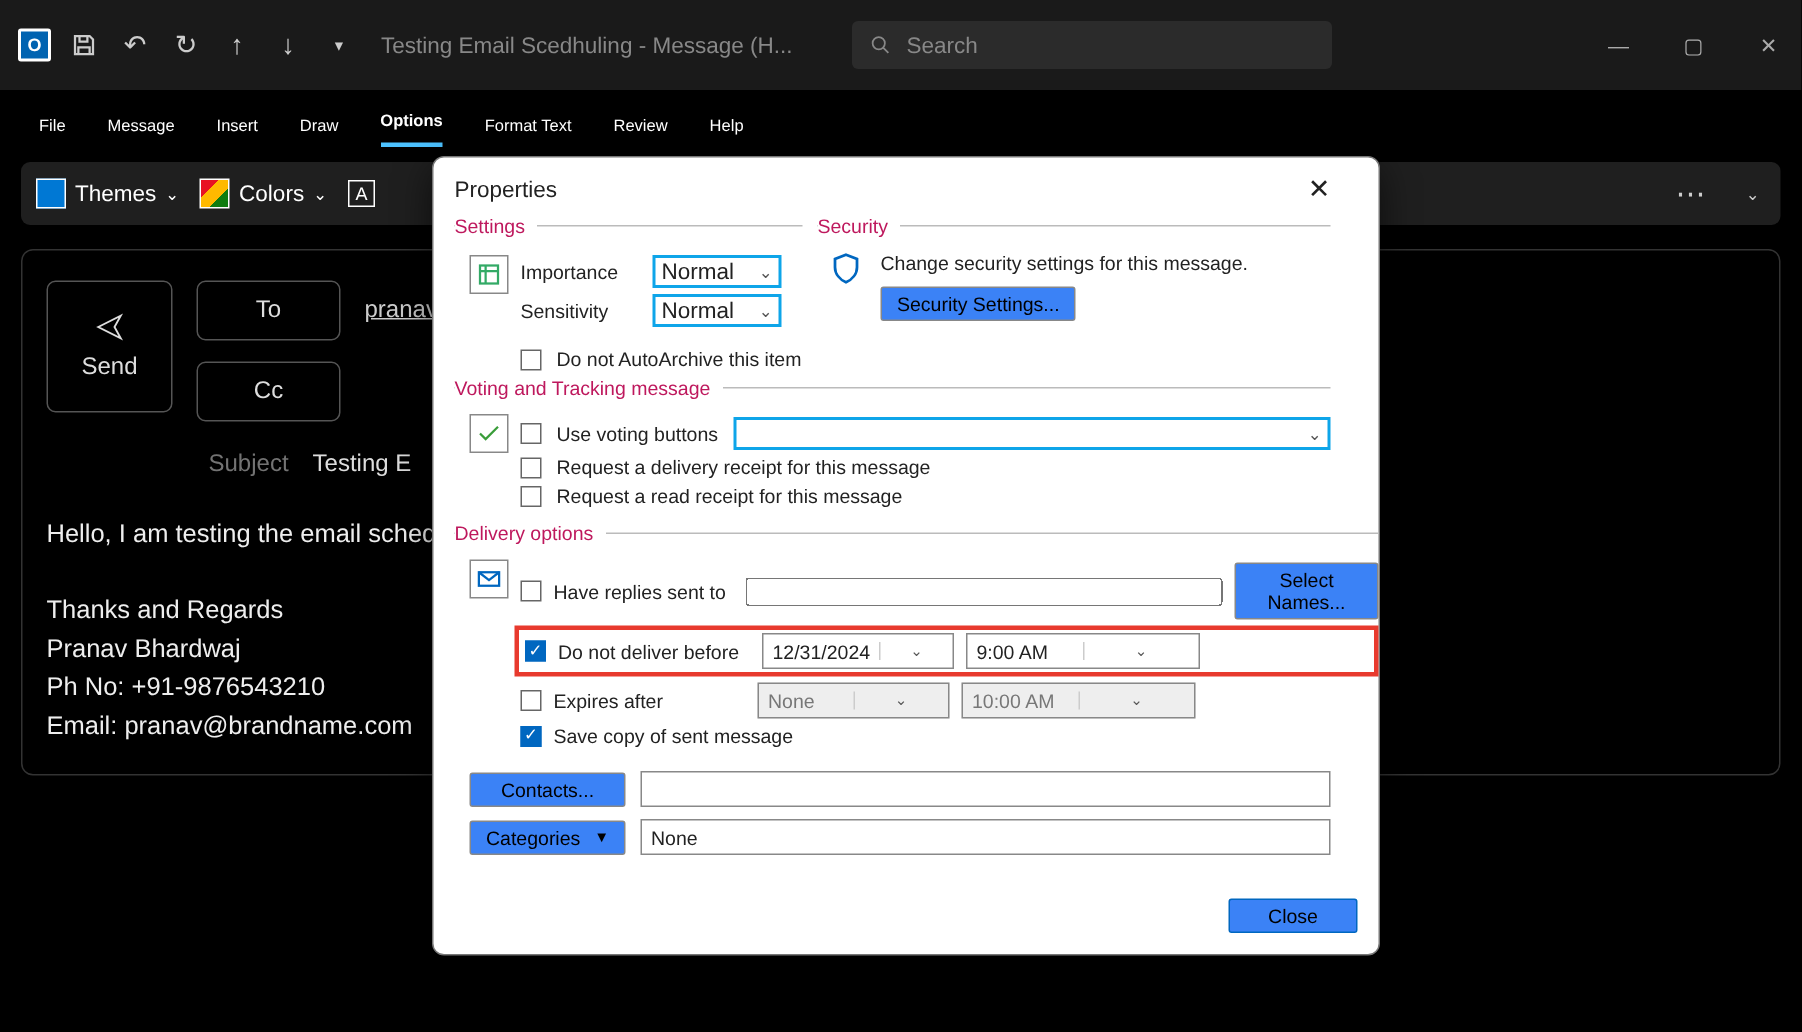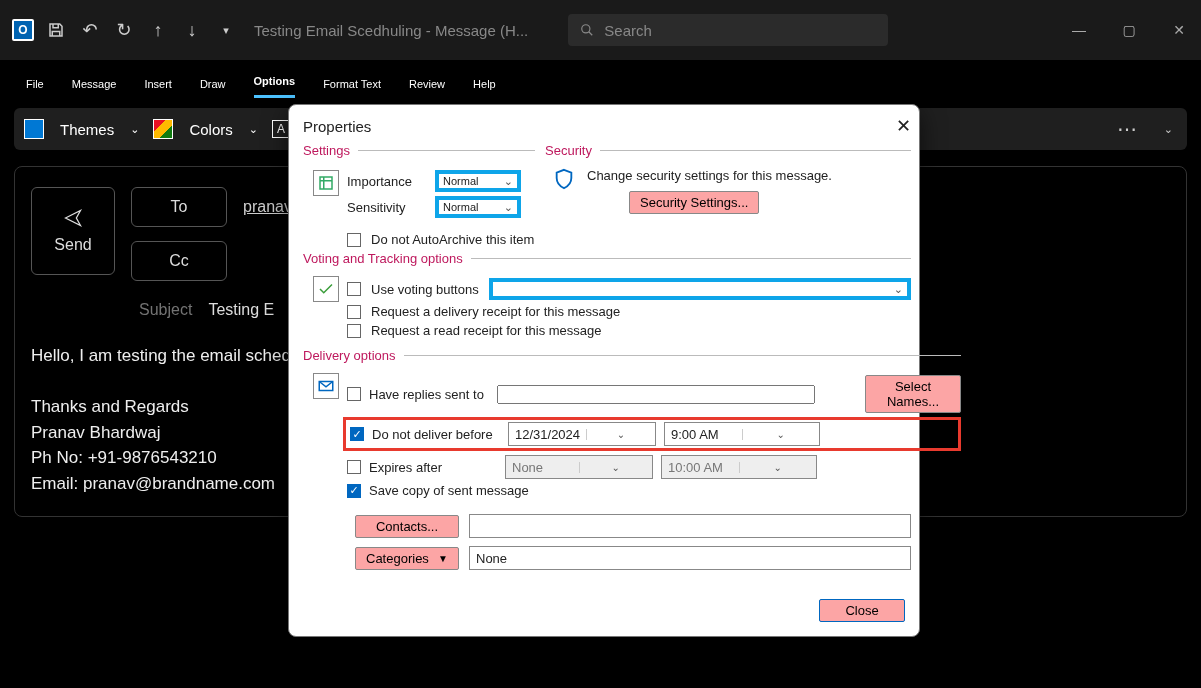--- a/index.html
+++ b/index.html
@@ -15,60 +15,60 @@
   .winctrl { margin-left:auto; display:flex; gap:30px; color:#aaa; font-size:14px;}
   .winctrl span { width:20px; text-align:center; }
 
   
   .menubar { height: 38px; background:#000; display:flex; align-items:flex-end; gap:28px; padding:0 20px 0 26px; color:#fff; font-size:11px; }
   .menubar .tab { padding-bottom:8px; cursor:pointer; }
   .menubar .tab.active { border-bottom:3px solid #4cc2ff; font-weight:600;}
 
   
   .ribbon { margin:10px 14px 0 14px; height:42px; background:#1f1f1f; border-radius:6px; display:flex; align-items:center; padding:0 10px; gap:14px; color:#fff; font-size:15px; position:relative;}
-  .ribbon .chip { display:flex; align-items:center; gap:16px; }
+  .ribbon .chip { display:flex; align-items:center; gap:6px; }
   .sq { width:20px; height:20px; background:#0078d4; border:1px solid #fff;}
   .sq.multi { background:linear-gradient(135deg,#e81123 0 33%,#ffb900 33% 66%,#107c10 66%);}
   .ribbon .ellipsis { margin-left:auto; margin-right:40px; font-size:20px; color:#ccc;}
   .ribbon .collapse { position:absolute; right:14px; color:#ccc;}
 
   
   .compose { margin:16px 14px 0 14px; background:#000; border:1px solid #333; border-radius:8px; padding:20px 16px; color:#fff;}
   .row { display:flex; align-items:center; gap:16px; margin-bottom:14px;}
   .sendbtn { width:84px; height:88px; border:1px solid #555; border-radius:6px; display:flex; flex-direction:column; align-items:center; justify-content:center; gap:8px; color:#ddd;}
   .sendbtn svg { width:28px; height:20px; }
   .pillbtn { width:96px; height:40px; border:1px solid #555; border-radius:6px; display:flex; align-items:center; justify-content:center; color:#ddd;}
   .field-text { color:#ccc; text-decoration:underline;}
   .subjlabel { color:#737373; margin-left:108px; }
   .body { color:#eee; font-size:17px; line-height:1.5; margin-top:24px;}
 
   
-  .dialog { position:absolute; left:288px; top:104px; width:632px; height:533px; background:#fff; border:1px solid #777; border-radius:8px; box-shadow:0 8px 24px rgba(0,0,0,.6); color:#222; font-size:13px; padding:10px 8px 14px 14px;}
+  .dialog { position:absolute; left:288px; top:104px; width:632px; height:533px; background:#fff; border:1px solid #777; border-radius:8px; box-shadow:0 8px 24px rgba(0,0,0,.6); color:#222; font-size:13px; padding:10px 32px 14px 14px;}
   .dlg-title { font-size:15px; display:flex; justify-content:space-between; align-items:center; margin-bottom:6px;}
   .dlg-close { font-size:18px; cursor:pointer;}
   fieldset { border:none; border-top:1px solid #bbb; padding:8px 0 4px 0; margin-bottom:2px;}
   legend { padding-right:8px; color:#be185d;}
   .fs-row { display:flex; align-items:center; gap:10px; margin:4px 0 4px 44px;}
   .icon-box { width:26px; height:26px; border:1px solid #888; display:inline-flex; align-items:center; justify-content:center; position:absolute;}
   .sect { position:relative; }
   .sect .icon-box { left:10px; }
   .lbl { width:78px; }
-  select, .sel { height:22px; border:4px solid #0ea5e9; background:#fff; padding:0 18px 0 4px; font-size:11px; position:relative;}
+  select, .sel { height:22px; border:2px solid #0ea5e9; background:#fff; padding:0 18px 0 4px; font-size:15px; position:relative;}
   .sel { display:inline-flex; align-items:center; min-width:86px;}
   .sel::after { content:"⌄"; position:absolute; right:4px; font-size:11px; color:#555;}
   .sel.wide { width:430px;}
   .cb { width:14px; height:14px; border:1px solid #666; display:inline-flex; align-items:center; justify-content:center; flex-shrink:0;}
   .cb.checked { background:#0067c0; border-color:#0067c0; }
   .cb.checked::after { content:"✓"; color:#fff; font-size:11px; line-height:1;}
-  .btn { border:1px solid #888; background:#fca5a5; padding:3px 10px; border-radius:2px; font-size:13px; cursor:pointer;margin-left:42px;}
+  .btn { border:1px solid #888; background:#3b82f6; padding:3px 10px; border-radius:2px; font-size:13px; cursor:pointer;}
   .btn.primary { border-color:#0067c0; color:#000;}
   .delivery-row { display:flex; align-items:center; gap:8px; margin:4px 0 4px 44px;}
   .hlbox { border:3px solid #e83a2e; padding:2px 4px; margin:4px 0 4px 40px; display:flex; align-items:center; gap:8px;}
   .datebox, .timebox { display:flex; align-items:center; border:1px solid #888; height:24px;}
-  .datebox { width:148px;} .timebox { width:156px;}
+  .datebox { width:128px;} .timebox { width:156px;}
   .datebox span, .timebox span { flex:1; padding:0 6px;}
   .dd { width:18px; text-align:center; border-left:1px solid #ccc; font-size:10px; color:#555;}
   .disabled { background:#eee; color:#777;}
   .bottom-row { display:flex; align-items:center; gap:10px; margin:8px 0 0 10px;}
   .bottom-row .btn { width:104px; text-align:center;}
   .bottom-row .wideinput { flex:1; height:24px; border:1px solid #888;}
   .closebtn-row { position:absolute; right:14px; bottom:14px;}
   .closebtn-row .btn { width:86px; border:1px solid #0067c0;}
   .sec-icon { width:22px; height:22px; display:inline-block;}
   .flexline { display:flex; align-items:flex-start; gap:12px; margin:2px 0 6px 8px;}
@@ -215,21 +215,21 @@
       </fieldset>
     </div>
   </div>
 
   <div class="fs-row" style="margin-left:44px;">
     <span class="cb"></span>
     <span>Do not AutoArchive this item</span>
   </div>
 
   <fieldset class="sect">
-    <legend>Voting and Tracking options</legend>
+    <legend>Voting and Tracking message</legend>
     <span class="icon-box" style="top:10px;">
       <svg width="18" height="18" viewBox="0 0 24 24" fill="none" stroke="#3a9d3a" stroke-width="2">
           <path d="M4 12l5 5L20 6"></path>
         </svg>
     </span>
     <div class="fs-row">
       <span class="cb"></span>
       <span>Use voting buttons</span>
       <span class="sel wide" style="flex:1;"></span>
     </div>

